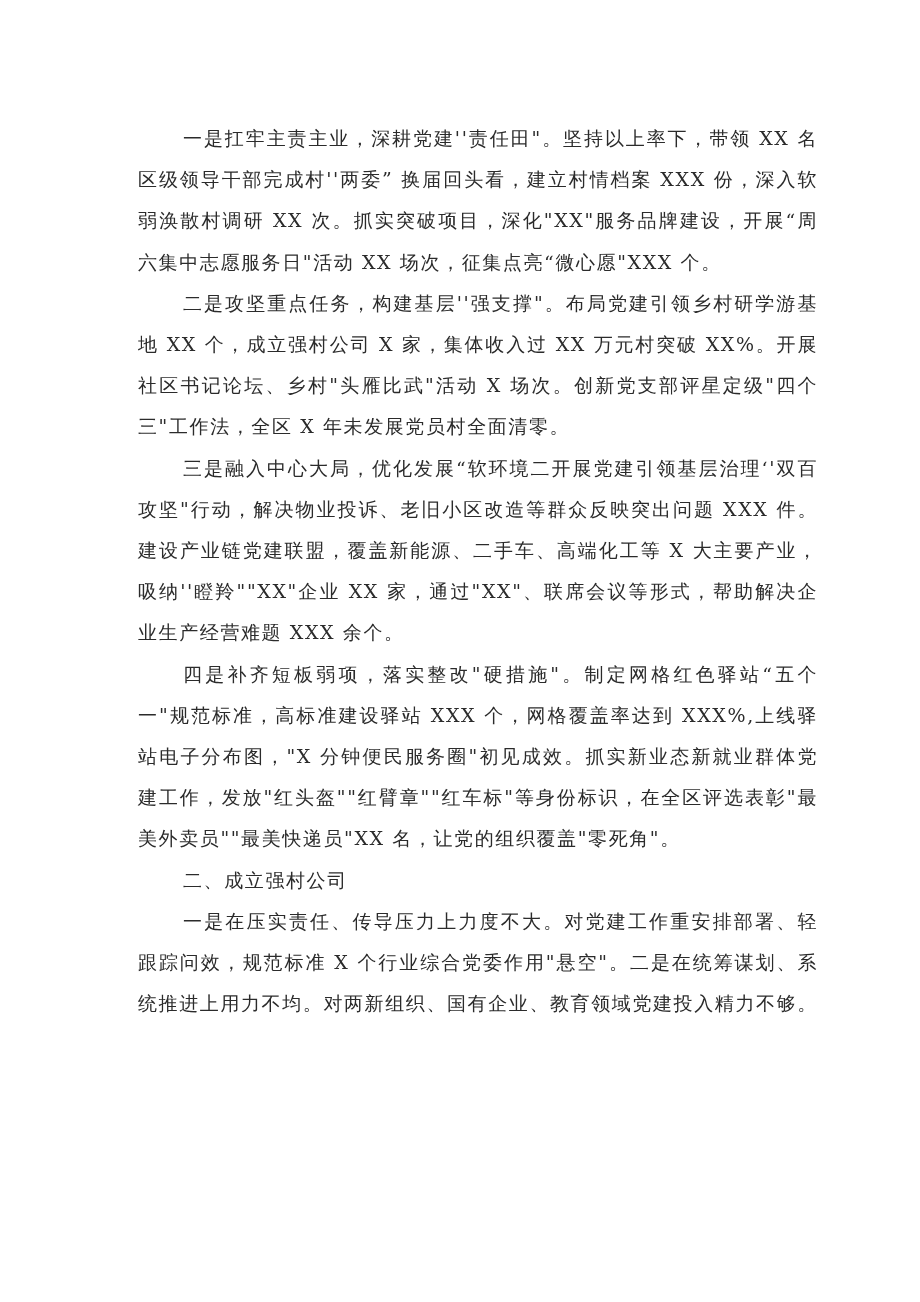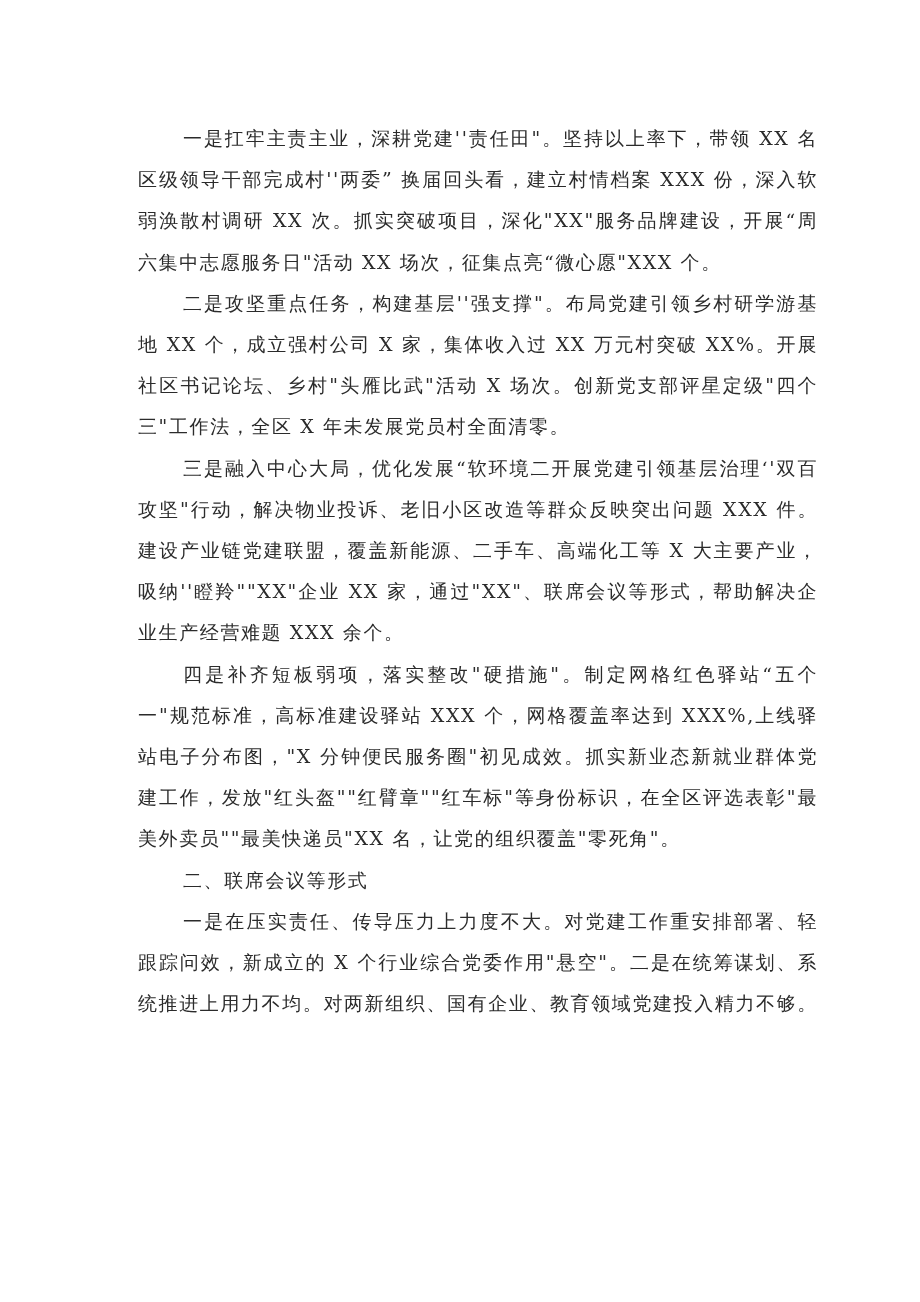--- a/index.html
+++ b/index.html
@@ -14,15 +14,15 @@
   .heading { line-height: 41.2px; text-indent: 45px; margin: 0; }
 </style>
 </head>
 <body>
 
 <div class="page">
   <p class="para">一是扛牢主责主业，深耕党建''责任田"。坚持以上率下，带领 XX 名区级领导干部完成村''两委” 换届回头看，建立村情档案 XXX 份，深入软弱涣散村调研 XX 次。抓实突破项目，深化"XX"服务品牌建设，开展“周六集中志愿服务日"活动 XX 场次，征集点亮“微心愿"XXX 个。</p>
   <p class="para">二是攻坚重点任务，构建基层''强支撑"。布局党建引领乡村研学游基地 XX 个，成立强村公司 X 家，集体收入过 XX 万元村突破 XX%。开展社区书记论坛、乡村"头雁比武"活动 X 场次。创新党支部评星定级"四个三"工作法，全区 X 年未发展党员村全面清零。</p>
   <p class="para">三是融入中心大局，优化发展“软环境二开展党建引领基层治理‘'双百攻坚"行动，解决物业投诉、老旧小区改造等群众反映突出问题 XXX 件。建设产业链党建联盟，覆盖新能源、二手车、高端化工等 X 大主要产业，吸纳''瞪羚""XX"企业 XX 家，通过"XX"、联席会议等形式，帮助解决企业生产经营难题 XXX 余个。</p>
   <p class="para">四是补齐短板弱项，落实整改"硬措施"。制定网格红色驿站“五个一"规范标准，高标准建设驿站 XXX 个，网格覆盖率达到 XXX%,上线驿站电子分布图，"X 分钟便民服务圈"初见成效。抓实新业态新就业群体党建工作，发放"红头盔""红臂章""红车标"等身份标识，在全区评选表彰"最美外卖员""最美快递员"XX 名，让党的组织覆盖"零死角"。</p>
-  <p class="heading">二、联席会议等形式</p>
-  <p class="para">一是在压实责任、传导压力上力度不大。对党建工作重安排部署、轻跟踪问效，新成立的 X 个行业综合党委作用"悬空"。二是在统筹谋划、系统推进上用力不均。对两新组织、国有企业、教育领域党建投入精力不够。</p>
+  <p class="heading">二、成立强村公司</p>
+  <p class="para">一是在压实责任、传导压力上力度不大。对党建工作重安排部署、轻跟踪问效，规范标准 X 个行业综合党委作用"悬空"。二是在统筹谋划、系统推进上用力不均。对两新组织、国有企业、教育领域党建投入精力不够。</p>
 </div>
 
 </body></html>

